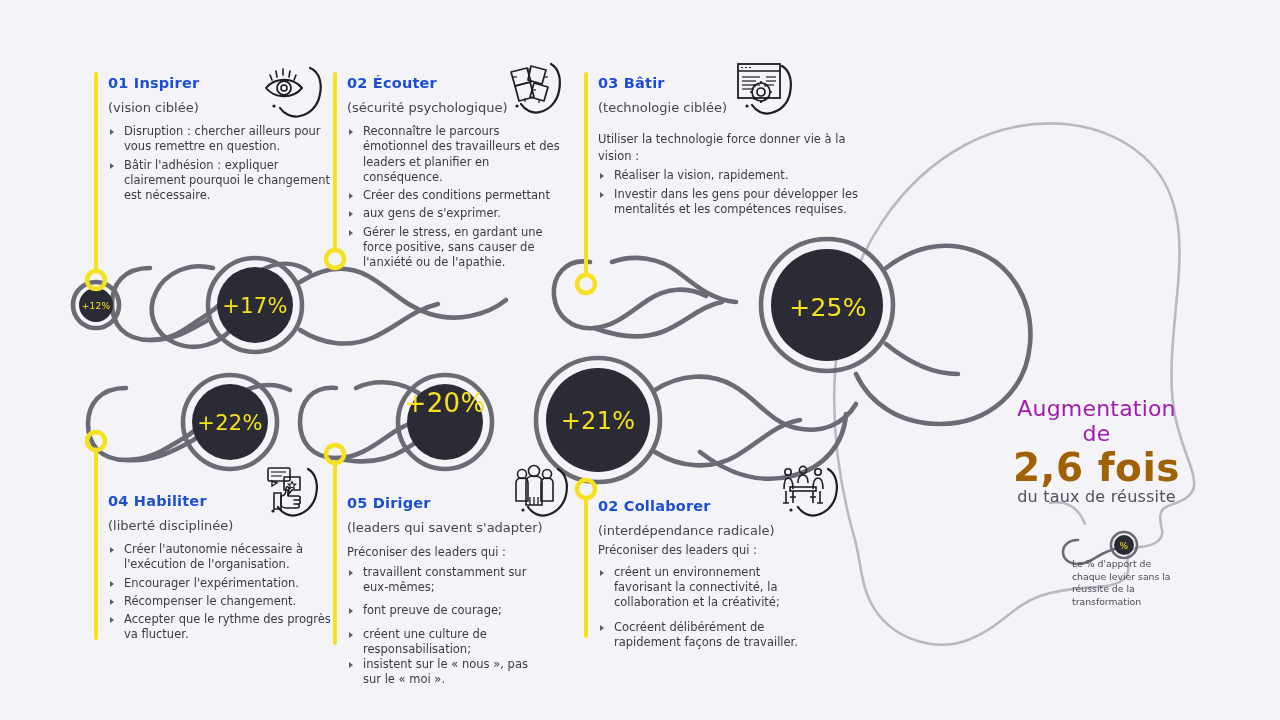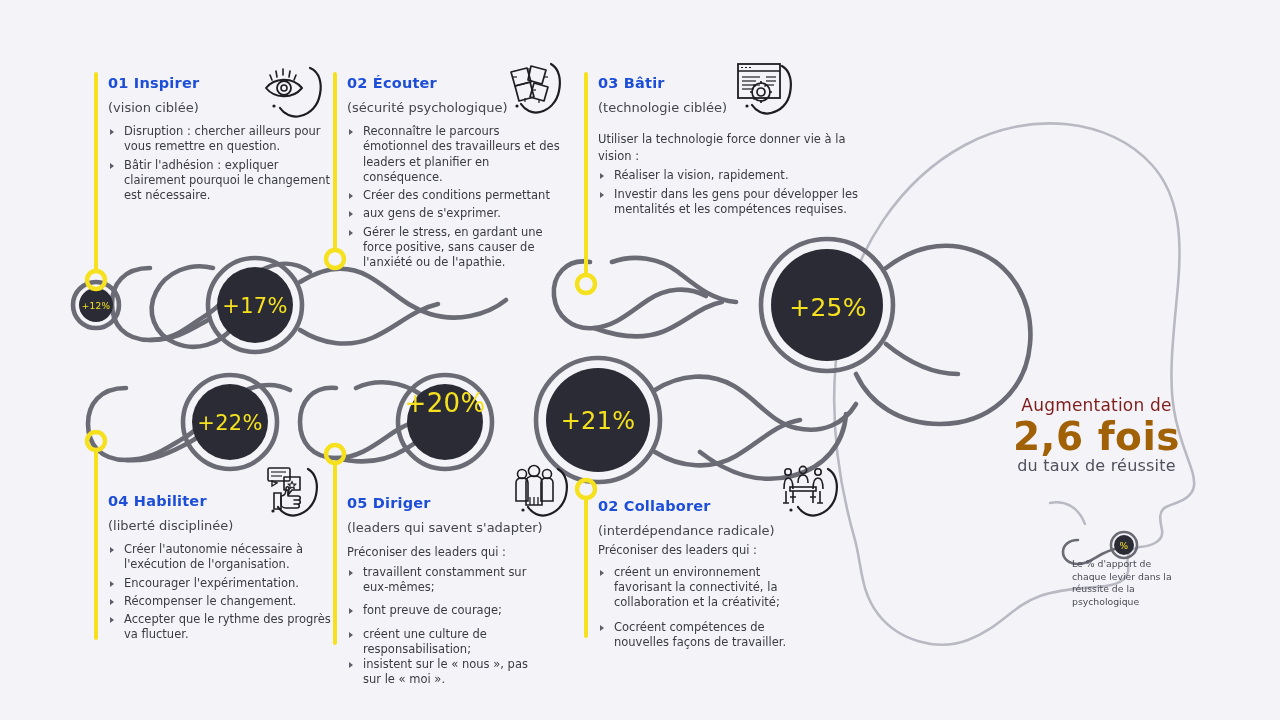--- a/index.html
+++ b/index.html
@@ -44,21 +44,21 @@
   .pct{
     position:absolute;color:#f5e11e;font-weight:500;
     font-family:"DejaVu Sans","Liberation Sans",sans-serif;
     text-align:center;white-space:nowrap;
     transform:translate(-50%,-50%);
     letter-spacing:.3px;
   }
 
   
   #headline{position:absolute;left:1004px;top:396px;width:185px;text-align:center;}
-  #headline .h-top{font-size:17px;color:#7f1d1d;line-height:1.15;letter-spacing:.2px;}
+  #headline .h-top{font-size:22px;color:#a21caf;line-height:1.15;letter-spacing:.2px;}
   #headline .h-big{font-size:39px;color:#a16207;line-height:1.0;margin:1px 0 0 0;letter-spacing:.5px;font-weight:bold;}
   #headline .h-bot{font-size:16px;color:#50505c;line-height:1.15;margin-top:1px;letter-spacing:.2px;}
 
   
   #legend{position:absolute;left:1072px;top:558px;width:110px;}
   #legend .lg-text{font-size:9.3px;line-height:1.35;color:#4a4a55;}
 </style>
 </head>
 <body>
 
@@ -340,21 +340,21 @@
     </g>
     <circle cx="15" cy="47" r="1.6" fill="#1d1d22"></circle>
   </svg>
 
   <div class="block" style="left:598px;top:498px;width:210px;">
     <div class="blk-title">02 Collaborer</div>
     <div class="blk-sub" style="margin-bottom:4px;">(interdépendance radicale)</div>
     <div class="blk-lead">Préconiser des leaders qui :</div>
     <ul class="blk-list" style="margin-top:6px;">
       <li style="margin-bottom:9px;">créent un environnement favorisant la connectivité, la collaboration et la créativité;</li>
-      <li>Cocréent compétences de nouvelles façons de travailler.</li>
+      <li>Cocréent délibérément de rapidement façons de travailler.</li>
     </ul>
   </div>
   <svg class="icon" style="left:778px;top:463px;" width="70" height="58" viewBox="0 0 70 58">
     <path d="M50 6 C59 11 60 23 58 32 C56 42 48 50 39 52 C31 54 24 50 20 44" fill="none" stroke="#1d1d22" stroke-width="2.2" stroke-linecap="round"></path>
     <g fill="none" stroke="#1d1d22" stroke-width="1.6">
       <circle cx="10" cy="9" r="3.2"></circle>
       <circle cx="25" cy="7" r="3.6"></circle>
       <circle cx="40" cy="9" r="3.2"></circle>
       <path d="M6 26 C6 18 8 15 10 15 C13 15 15 18 15 26"></path>
       <path d="M20 20 C20 14 22 12 25 12 C28 12 30 14 30 20"></path>
@@ -368,16 +368,16 @@
     <circle cx="13" cy="47" r="1.6" fill="#1d1d22"></circle>
   </svg>
 
   <div id="headline">
     <div class="h-top">Augmentation de</div>
     <div class="h-big">2,6 fois</div>
     <div class="h-bot">du taux de réussite</div>
   </div>
 
   <div id="legend">
-    <div class="lg-text">Le % d'apport de chaque levier dans la réussite de la psychologique</div>
+    <div class="lg-text">Le % d'apport de chaque levier sans la réussite de la transformation</div>
   </div>
 
 </div>
 
 </body></html>

